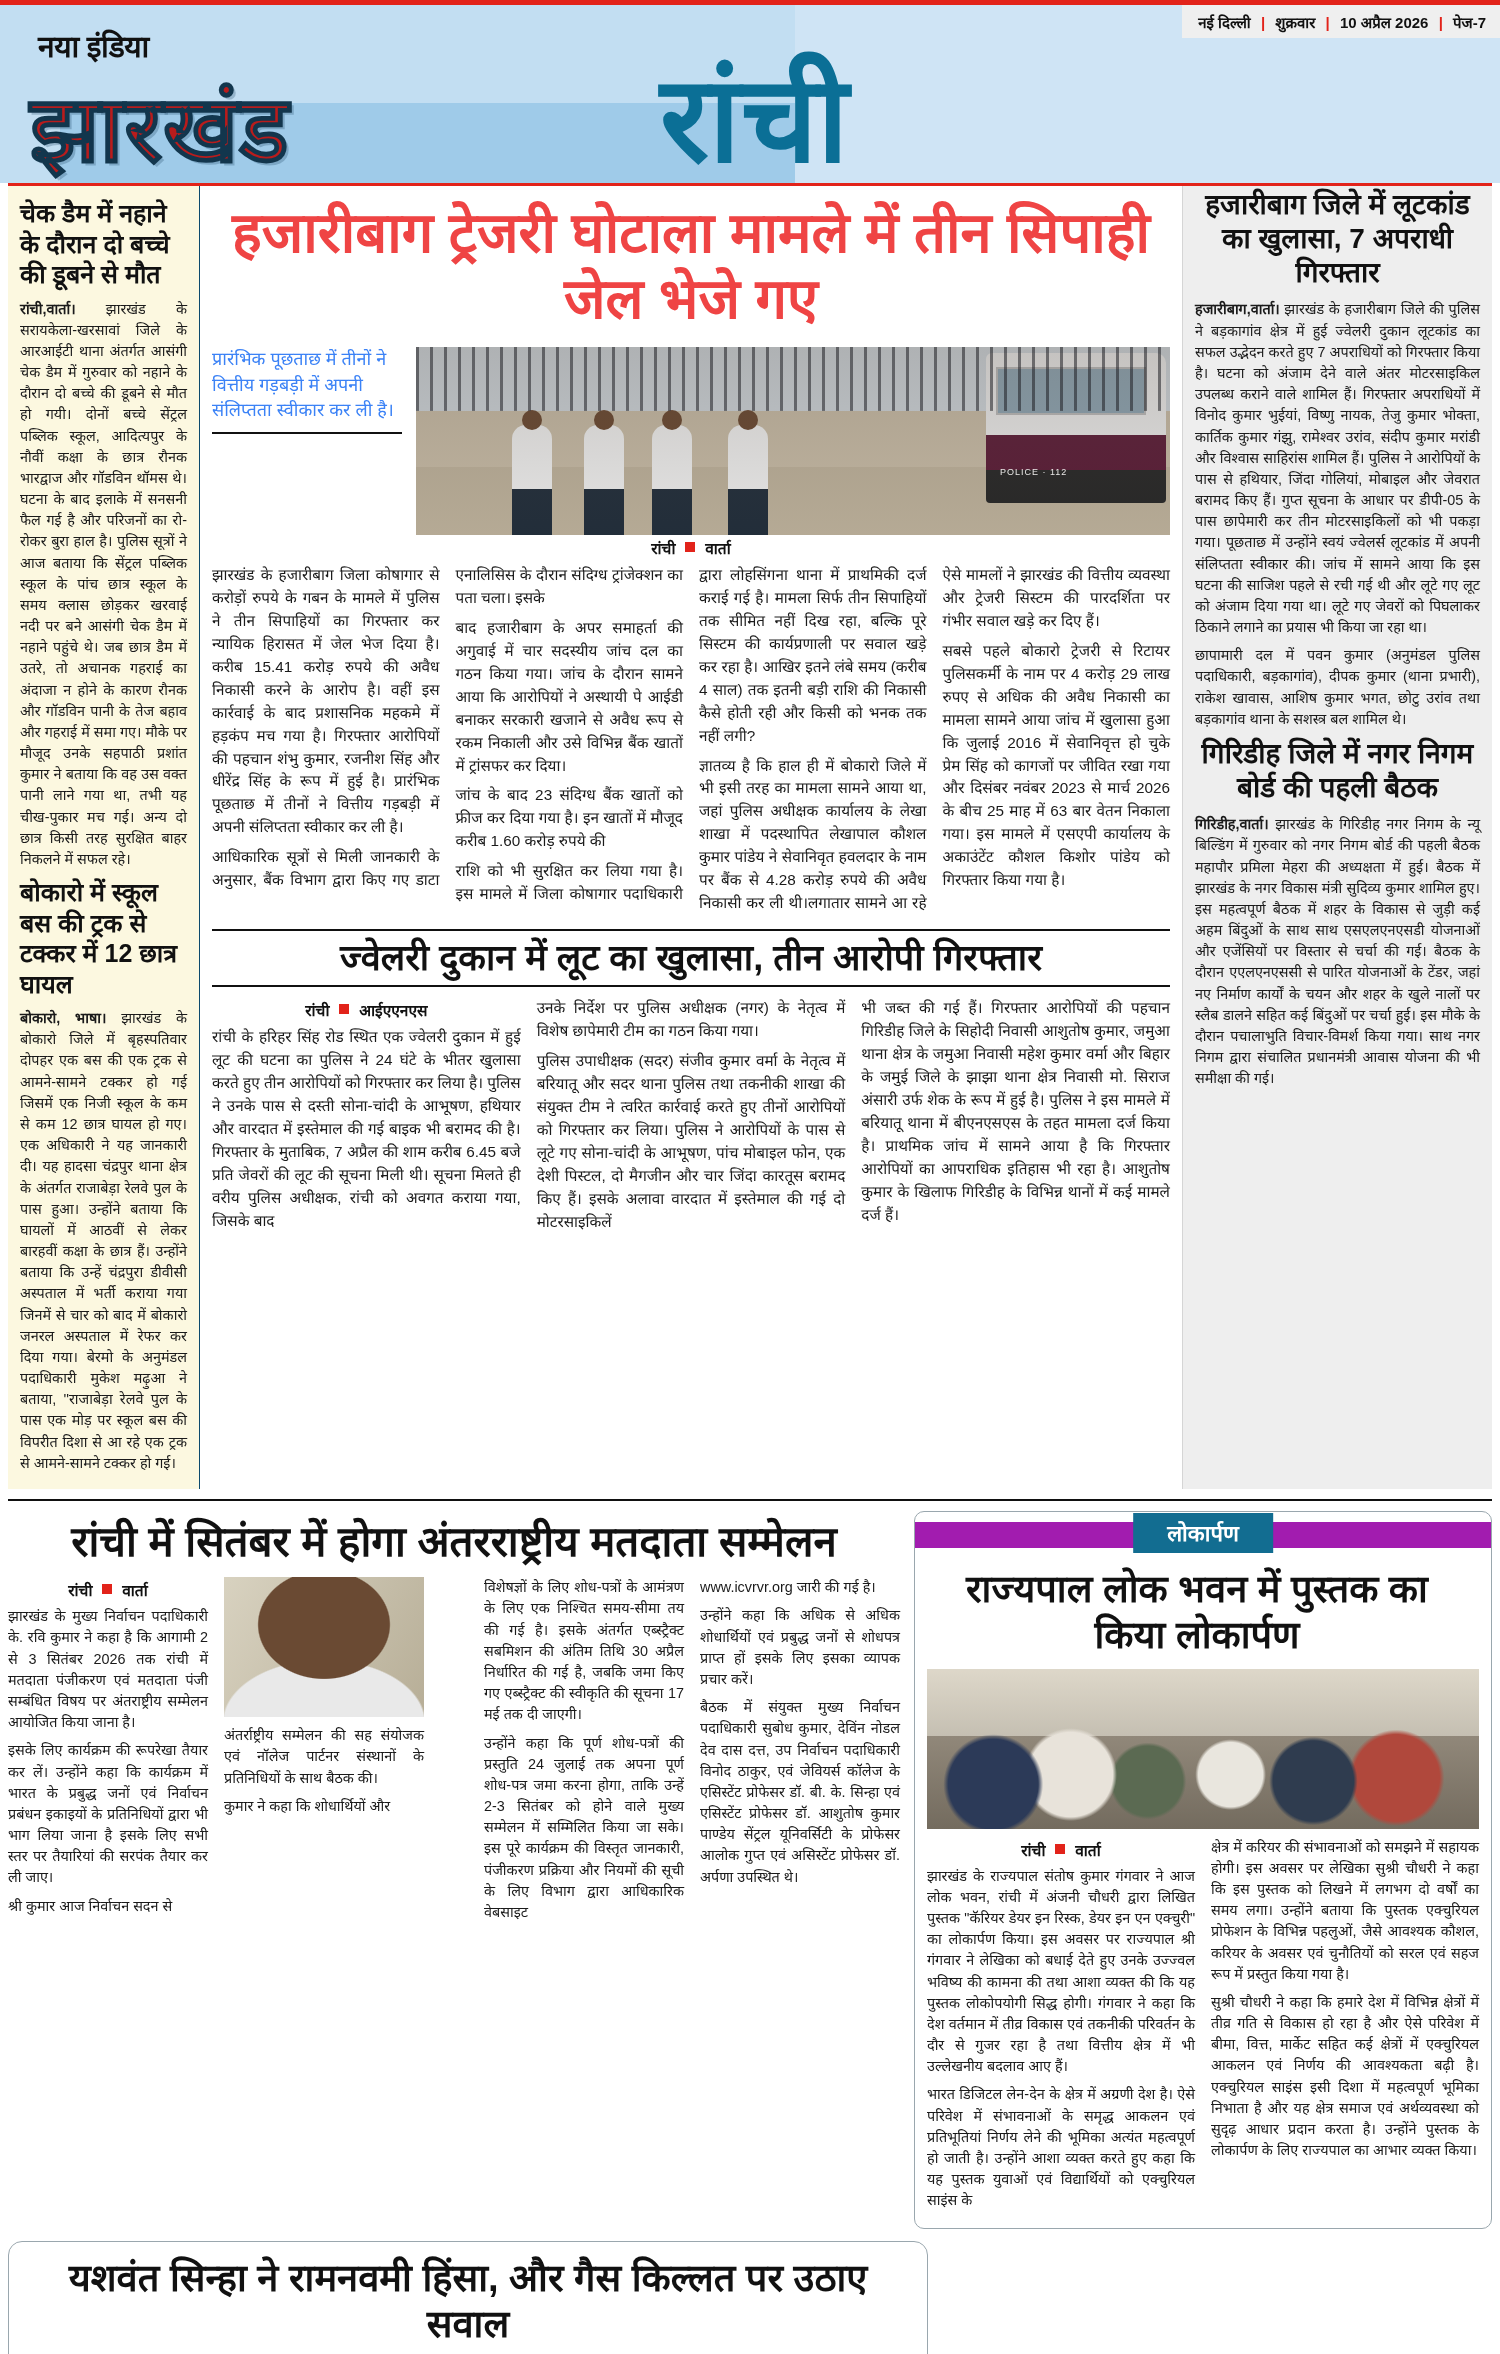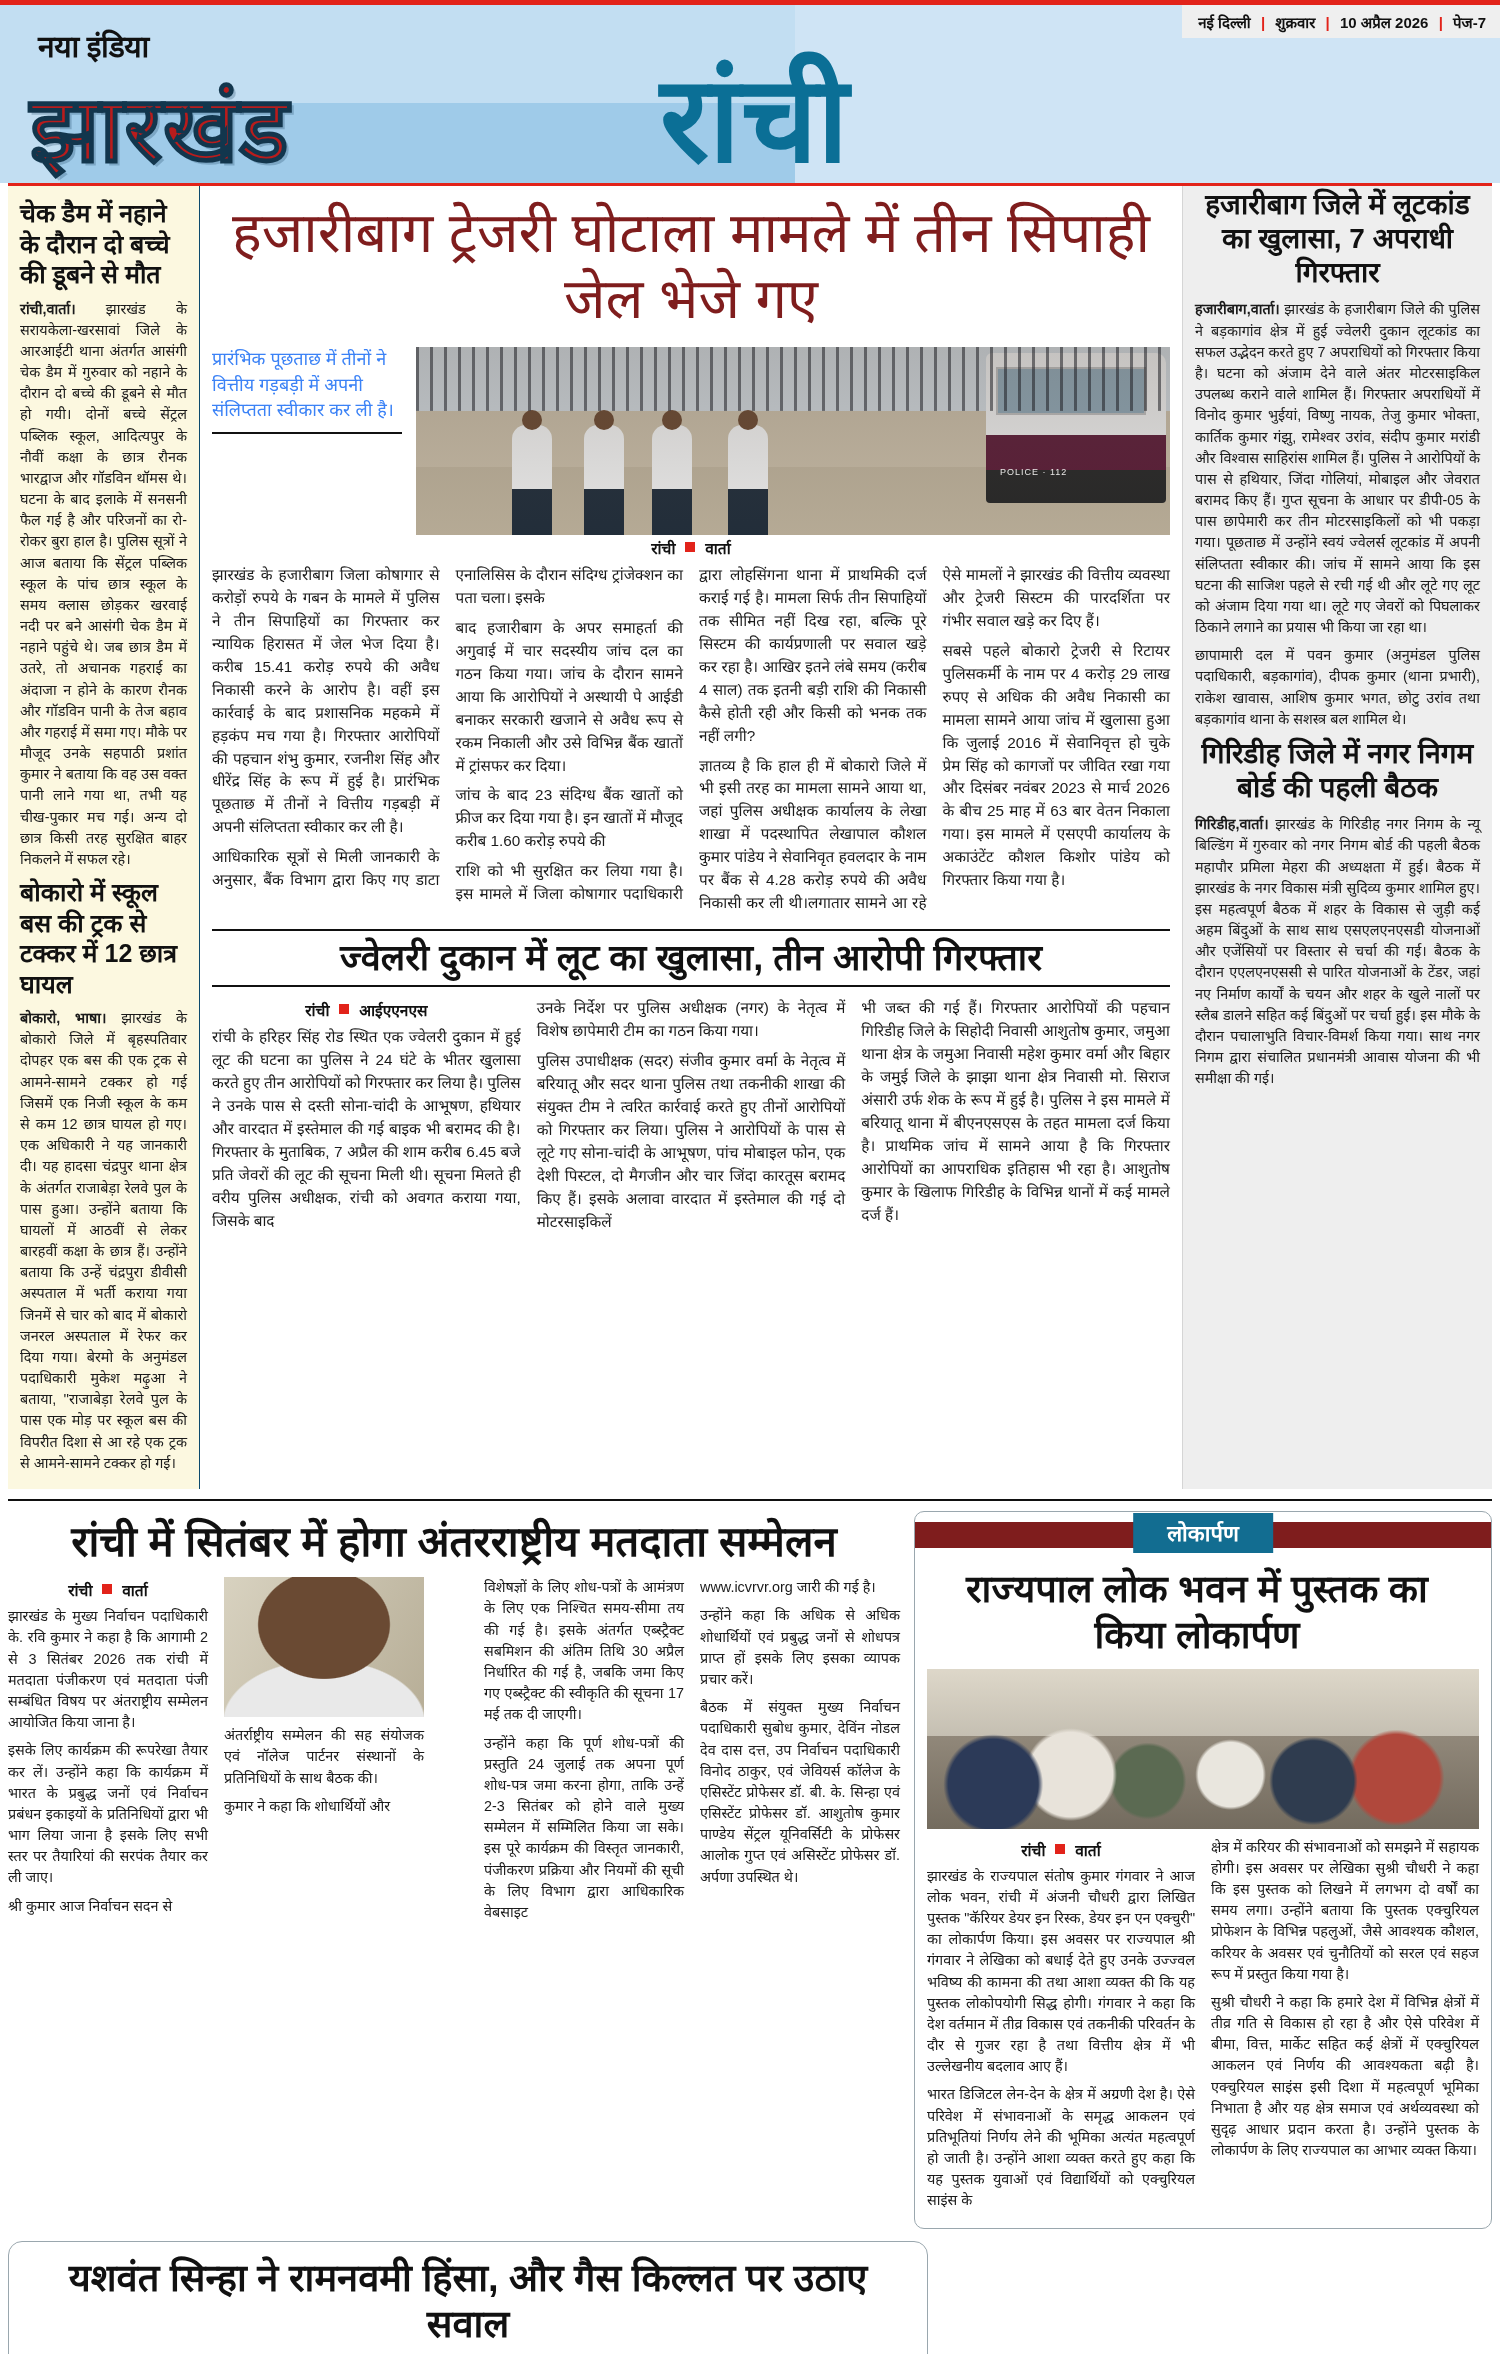--- a/index.html
+++ b/index.html
@@ -90,22 +90,22 @@
   
   .hl-side {
     font-family:"Liberation Sans","DejaVu Sans",sans-serif;
     font-weight:bold; color:#111;
     font-size:25px; line-height:1.22;
     margin:2px 0 9px 0;
   }
   .hl-side-c { text-align:center; }
   .hl-main {
     font-family:"Liberation Sans","DejaVu Sans",sans-serif;
-    font-weight:normal; font-size:56px; line-height:1.17;
-    text-align:center; color:#7f1d1d;
+    font-weight:bold; font-size:56px; line-height:1.17;
+    text-align:center; color:#ef4444;
     margin:14px 0 16px 0;
   }
   .hl-band {
     font-family:"Liberation Sans","DejaVu Sans",sans-serif;
     font-weight:bold; font-size:36px; line-height:1.2;
     text-align:center; color:#111;
     border-top:2px solid #111; border-bottom:2px solid #111;
     padding:5px 0 6px 0; margin:14px 0 10px 0;
   }
   .hl-wide {
@@ -226,21 +226,21 @@
   }
 
   
   .lok-box {
     border:1px solid #9aa7ae; border-radius:10px;
     padding:0 12px 10px 12px; background:#fff;
     position:relative;
   }
   .lok-ribbon {
     position:relative; height:26px; margin:10px -12px 0 -12px;
-    background:#7f1d1d;
+    background:#a21caf;
   }
   .lok-tab {
     position:absolute; left:50%; top:-9px; transform:translateX(-50%);
     background:#126d91; color:#fff;
     font-family:"Liberation Sans","DejaVu Sans",sans-serif;
     font-weight:bold; font-size:22px;
     padding:4px 34px 6px 34px;
   }
 
   

